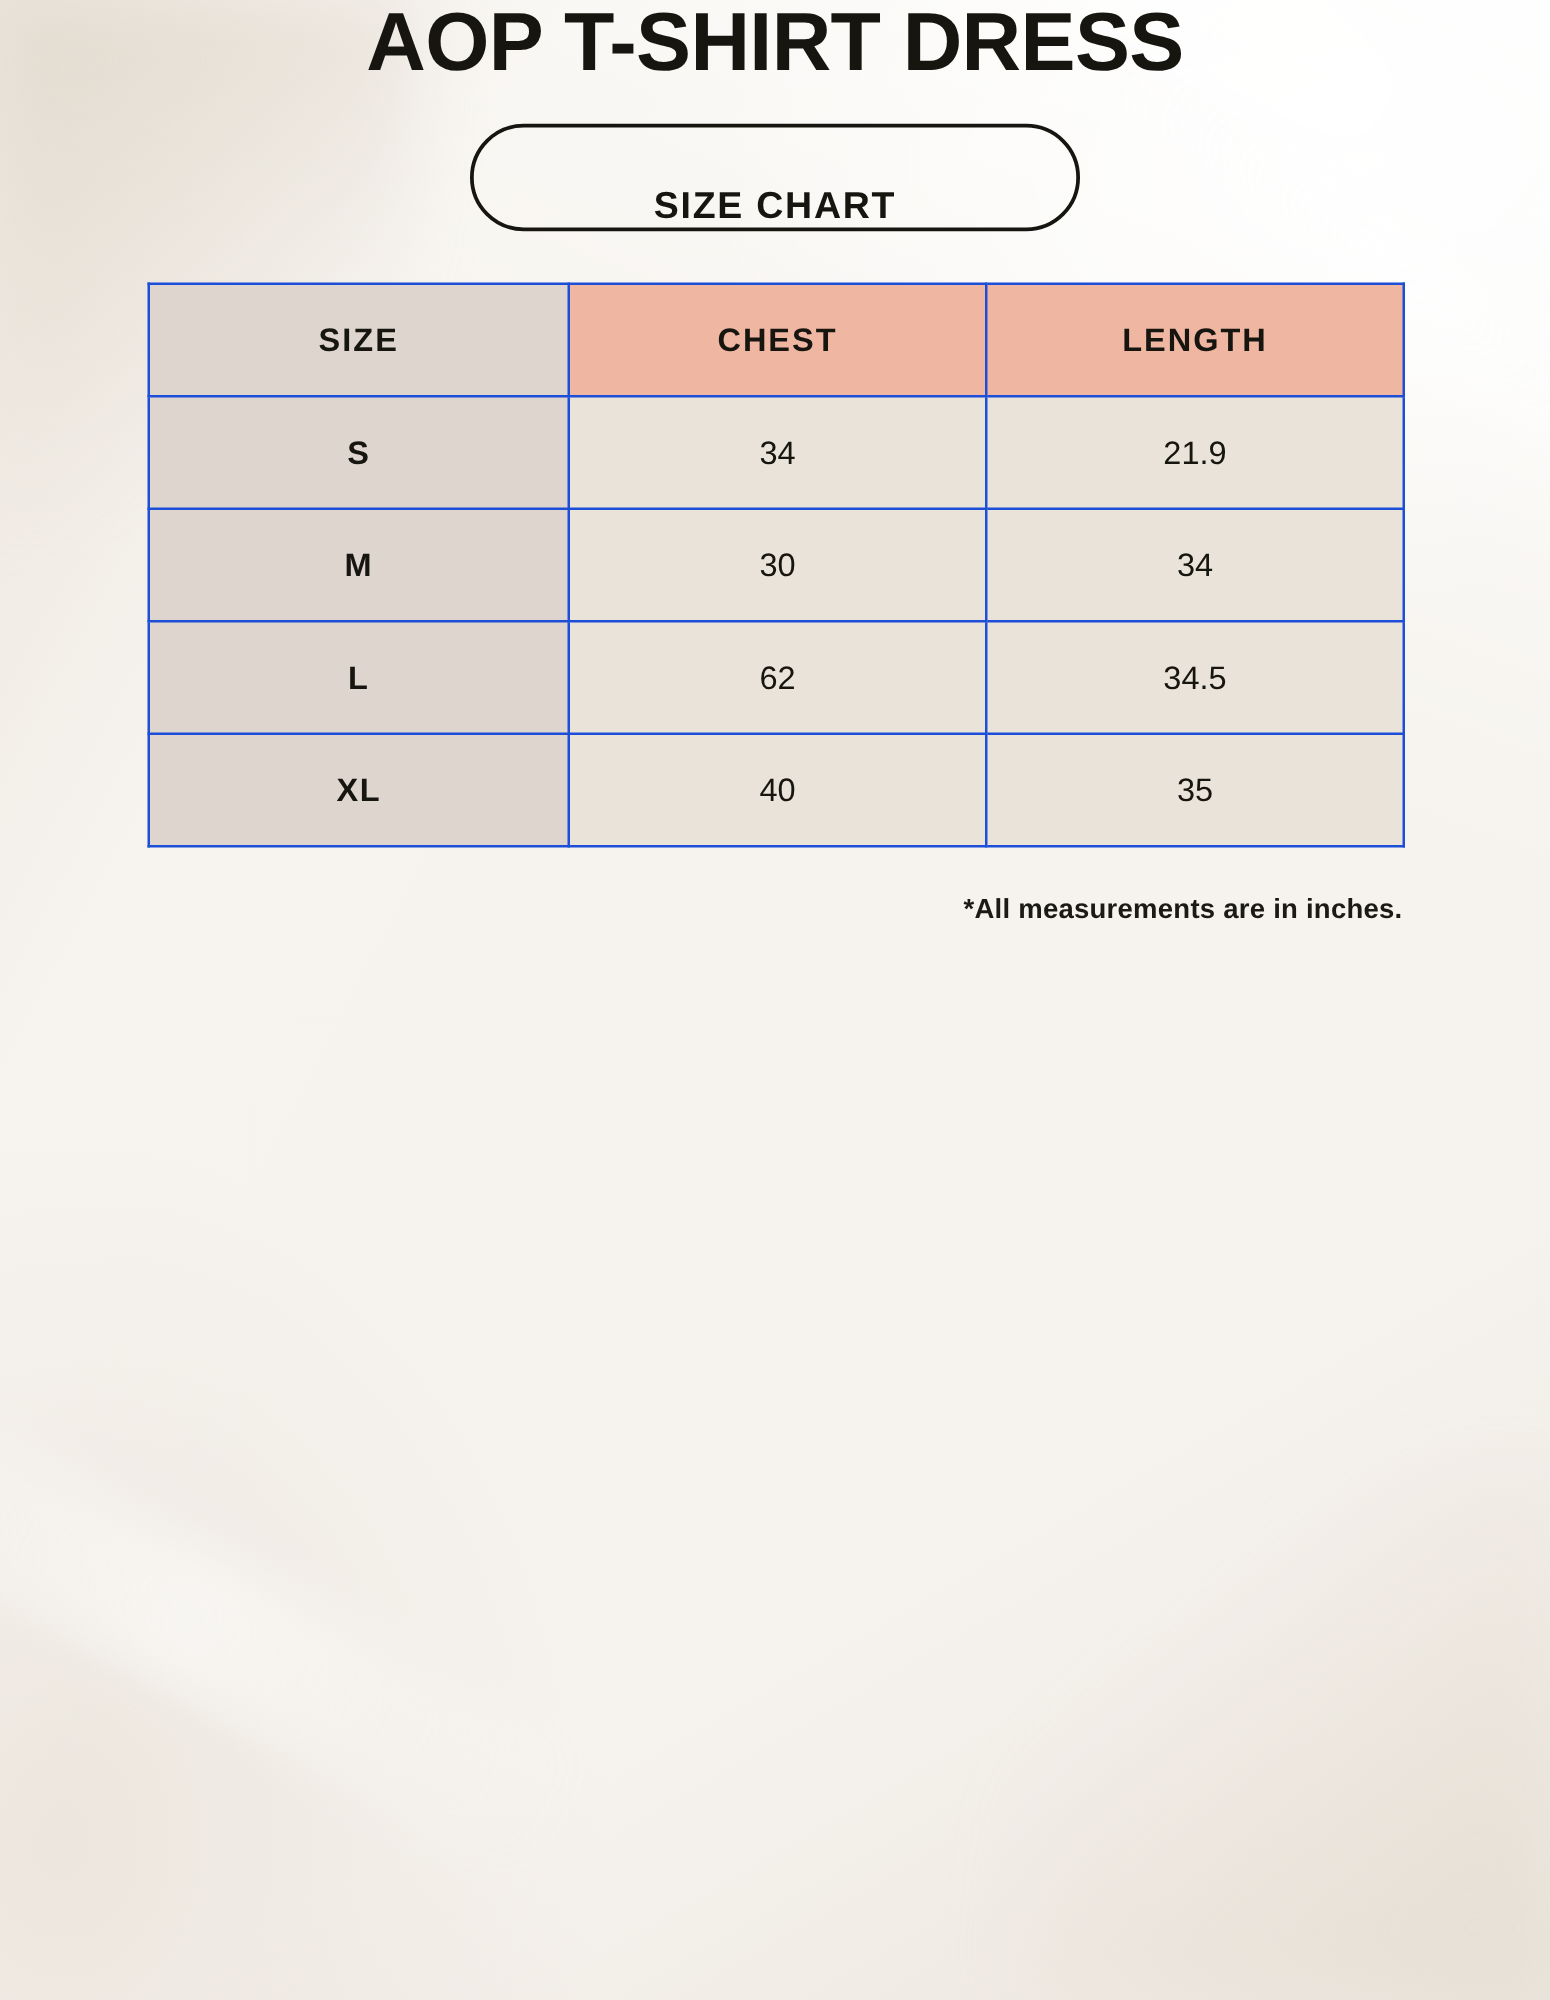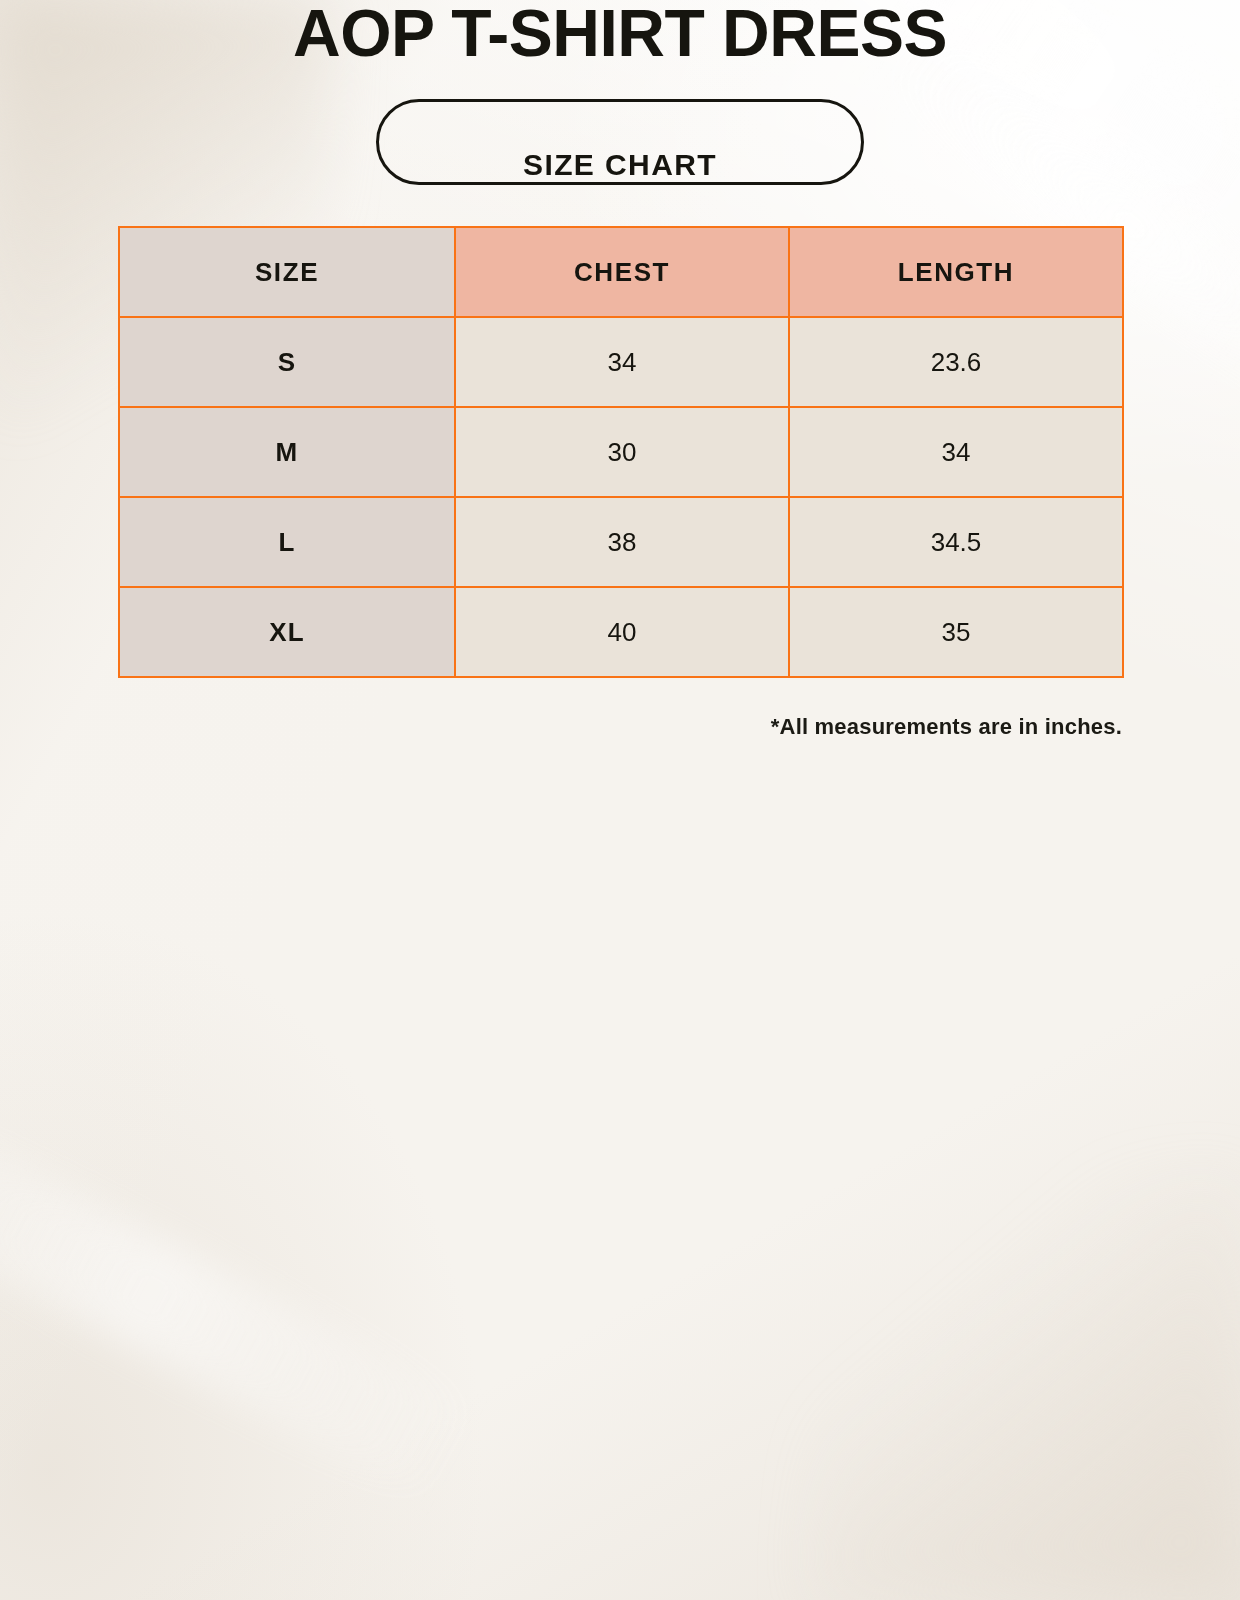--- a/index.html
+++ b/index.html
@@ -98,21 +98,21 @@
     margin: 41px auto 0 auto;
     width: 1004px;
   }
   table.size-table {
     width: 1004px;
     border-collapse: collapse;
     table-layout: fixed;
   }
   table.size-table th,
   table.size-table td {
-    border: 2px solid #f97316;
+    border: 2px solid #1d4ed8;
     height: 86px;
     text-align: center;
     vertical-align: middle;
     font-size: 26px;
     color: #16150f;
   }
   table.size-table col.c-size { width: 336px; }
   table.size-table col.c-val { width: 334px; }
 
   th.head-size {
@@ -180,30 +180,30 @@
           <tr>
             <th class="head-size">SIZE</th>
             <th class="head-meas">CHEST</th>
             <th class="head-meas">LENGTH</th>
           </tr>
         </thead>
         <tbody>
           <tr>
             <td class="cell-size">S</td>
             <td class="cell-val">34</td>
-            <td class="cell-val">23.6</td>
+            <td class="cell-val">21.9</td>
           </tr>
           <tr>
             <td class="cell-size">M</td>
             <td class="cell-val">30</td>
             <td class="cell-val">34</td>
           </tr>
           <tr>
             <td class="cell-size">L</td>
-            <td class="cell-val">38</td>
+            <td class="cell-val">62</td>
             <td class="cell-val">34.5</td>
           </tr>
           <tr>
             <td class="cell-size">XL</td>
             <td class="cell-val">40</td>
             <td class="cell-val">35</td>
           </tr>
         </tbody>
       </table>
     </div>

